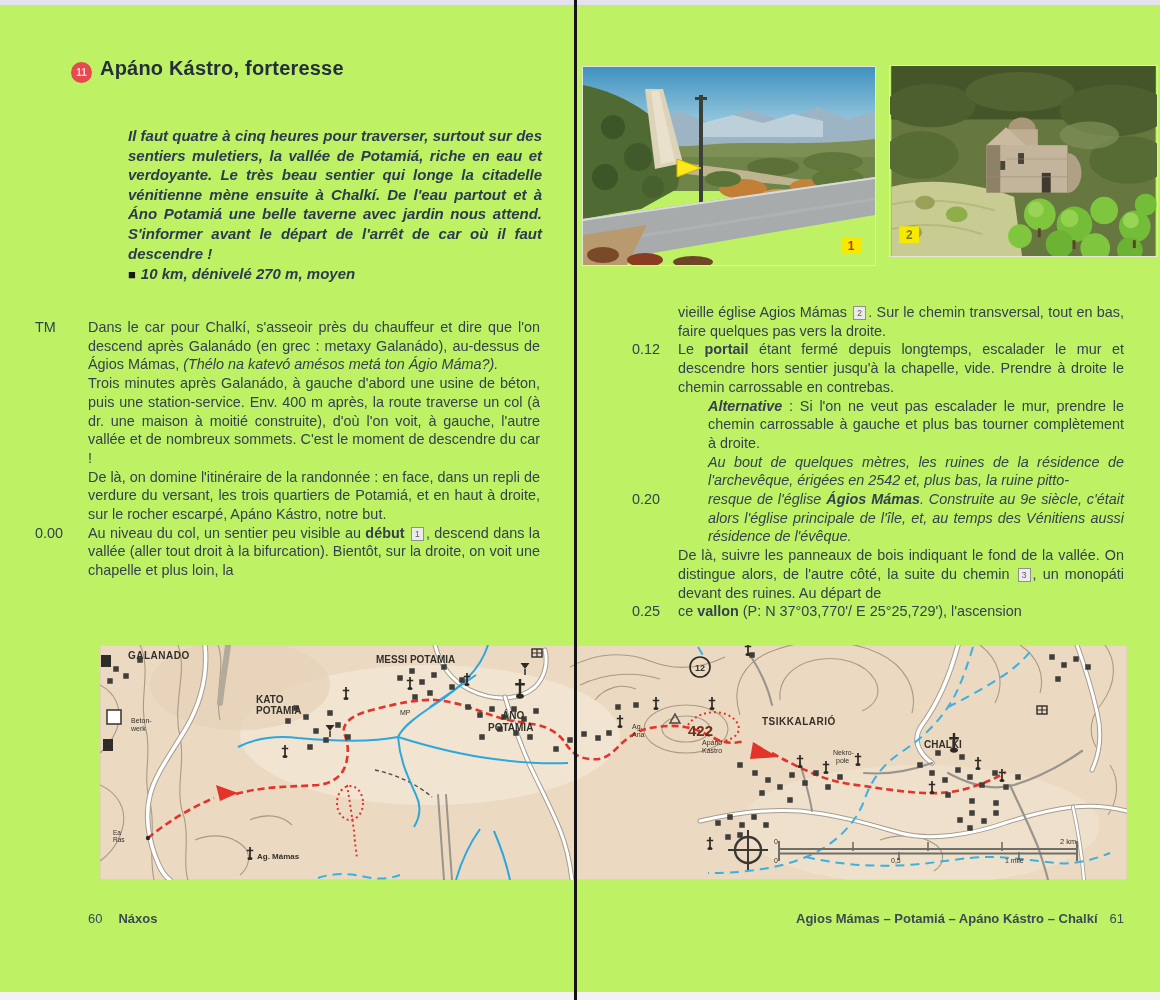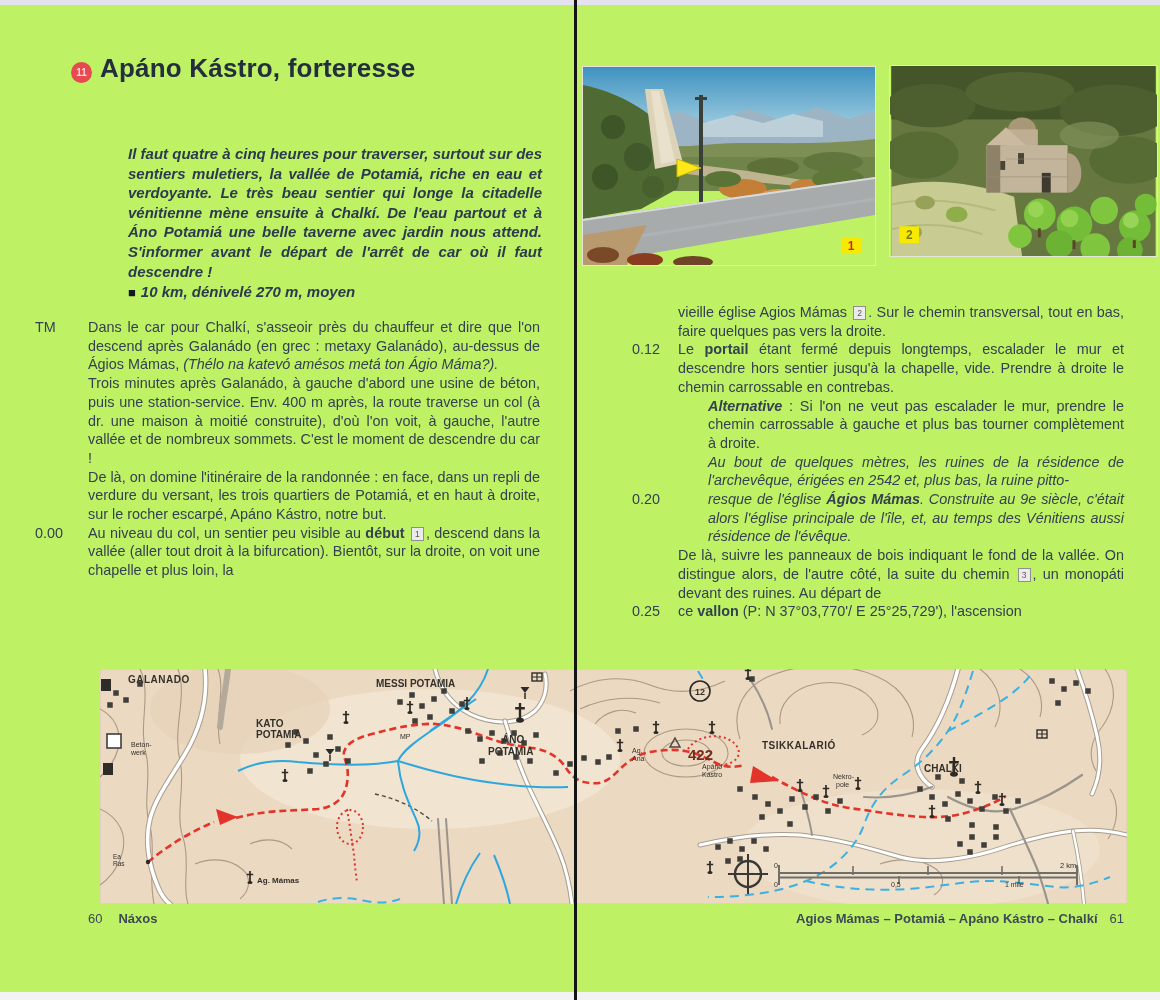--- a/index.html
+++ b/index.html
@@ -4,23 +4,23 @@
 <style>
   html,body{margin:0;padding:0;background:#fff;}
   .sheet{position:relative;width:1160px;height:1000px;background:#bef264;overflow:hidden;
          font-family:"Liberation Sans",sans-serif;}
   .topstrip{position:absolute;left:0;top:0;width:1160px;height:5px;background:#e4e2ec;}
   .botstrip{position:absolute;left:0;bottom:0;width:1160px;height:8px;background:#f3f3f5;}
   .divider{position:absolute;left:574px;top:0;width:3px;height:1000px;background:#141414;z-index:40;}
 
   .badge{position:absolute;left:71px;top:62px;width:21px;height:21px;border-radius:50%;
          background:#e84850;color:#ffd9d9;font-size:10px;font-weight:700;text-align:center;line-height:21px;}
-  .title{position:absolute;left:100px;top:53px;width:440px;font-size:26px;font-weight:700;
+  .title{position:absolute;left:100px;top:53px;width:440px;font-size:20px;font-weight:700;
          line-height:30px;color:#242e3c;letter-spacing:.2px;}
-  .intro{position:absolute;left:128px;top:144px;width:414px;font-size:15px;font-weight:700;
+  .intro{position:absolute;left:128px;top:126px;width:414px;font-size:15px;font-weight:700;
          font-style:italic;color:#2c3a50;line-height:19.6px;text-align:justify;}
   .stats{margin-top:1px;font-style:italic;font-weight:700;}
   .stats .sq{font-style:normal;color:#15181c;margin-right:5px;font-size:13px;}
 
   .body-col{position:absolute;font-size:14.4px;line-height:18.7px;color:#344150;}
   #left-body{left:35px;top:318px;width:505px;}
   #right-body{left:612px;top:303px;width:512px;}
   .para{display:flex;}
   .pmark{flex:0 0 53px;}
   #right-body .pmark{flex:0 0 46px;margin-left:20px;}
@@ -29,21 +29,21 @@
   .s-b{font-weight:700;}
   .s-i{font-style:italic;}
   .s-bi{font-weight:700;font-style:italic;}
   .refbox{display:inline-block;width:11px;height:12px;border:1px solid #8f8f8f;background:#ebebeb;
           color:#5a5a5a;font-size:8.5px;line-height:12px;text-align:center;vertical-align:1px;margin:0 2px;}
 
   .photo{position:absolute;box-shadow:0 0 0 1px #e8e4dc;}
   #photo1{left:583px;top:67px;}
   #photo2{left:890px;top:66px;}
 
-  #map-wrap{position:absolute;left:100px;top:645px;width:910px;height:235px;margin-top:24px;}
+  #map-wrap{position:absolute;left:100px;top:645px;width:910px;height:235px;}
   #map-svg text{font-family:"Liberation Sans",sans-serif;}
 
   .footer{position:absolute;top:911px;font-size:13px;color:#3a4a57;}
   #footer-left{left:88px;}
   #footer-left b{margin-left:16px;text-align:right;}
   #footer-right{right:36px;}
   #footer-right b{margin-right:12px;}
 </style>
 </head>
 <body>

